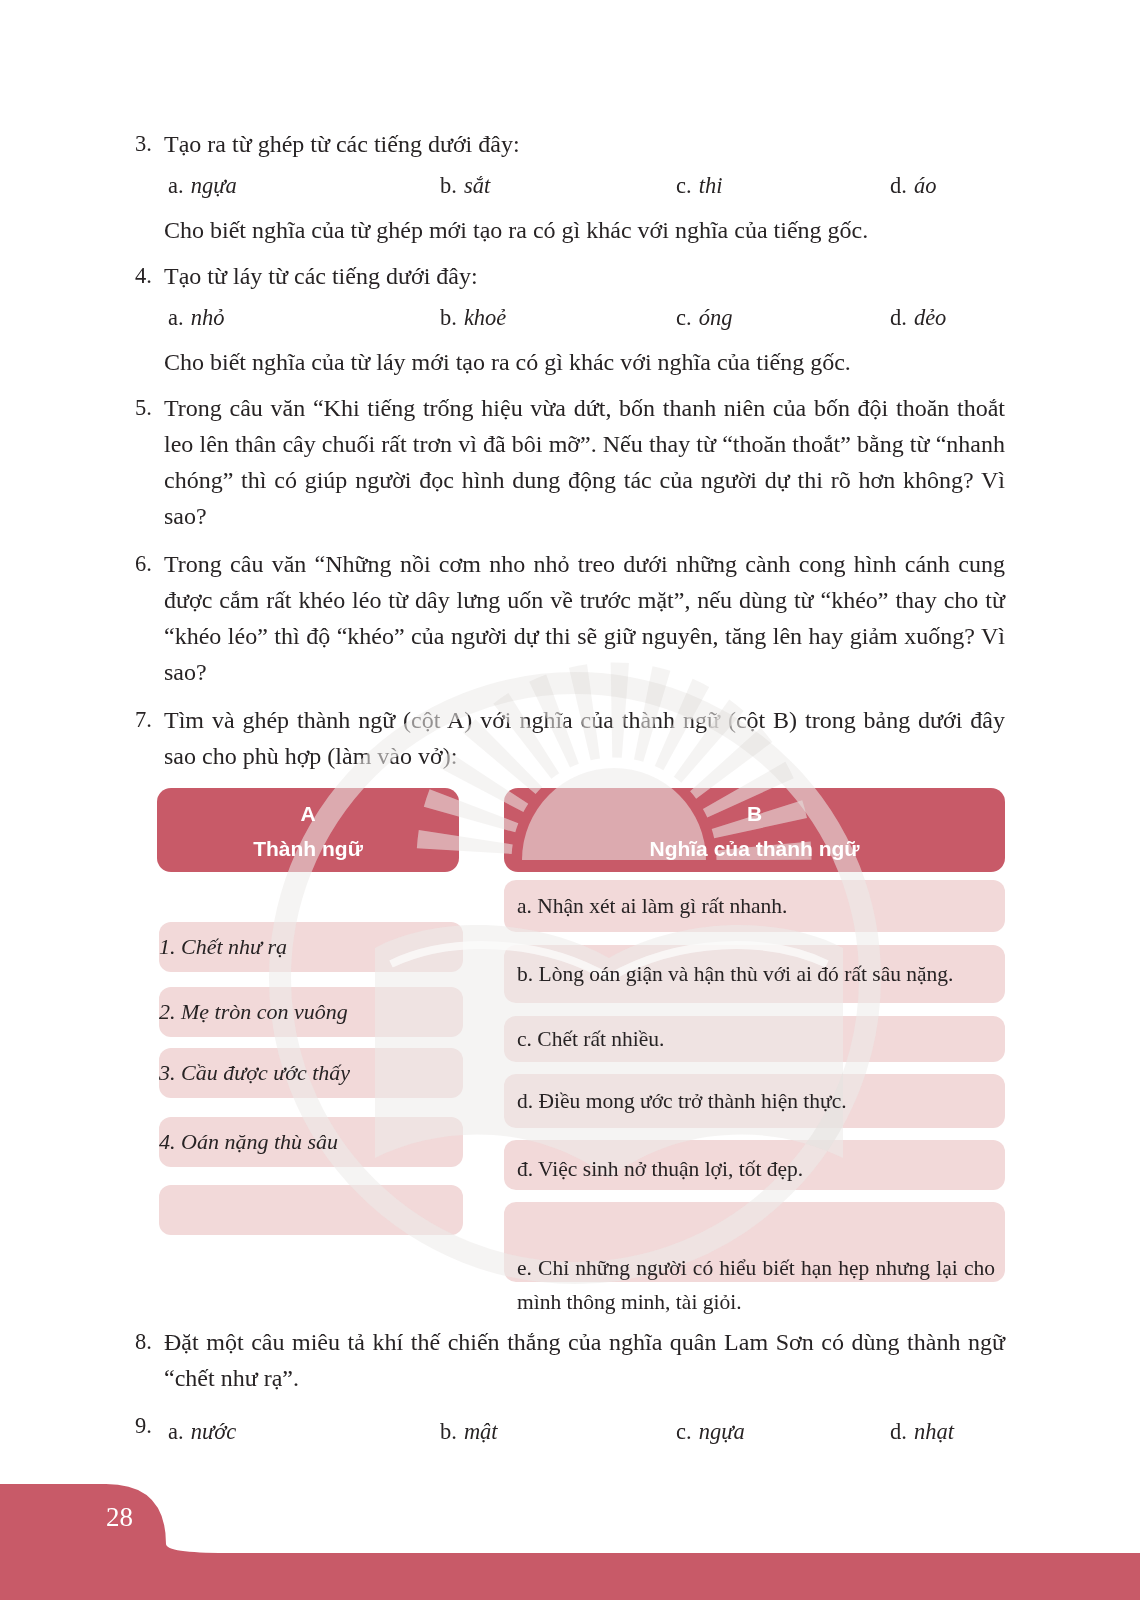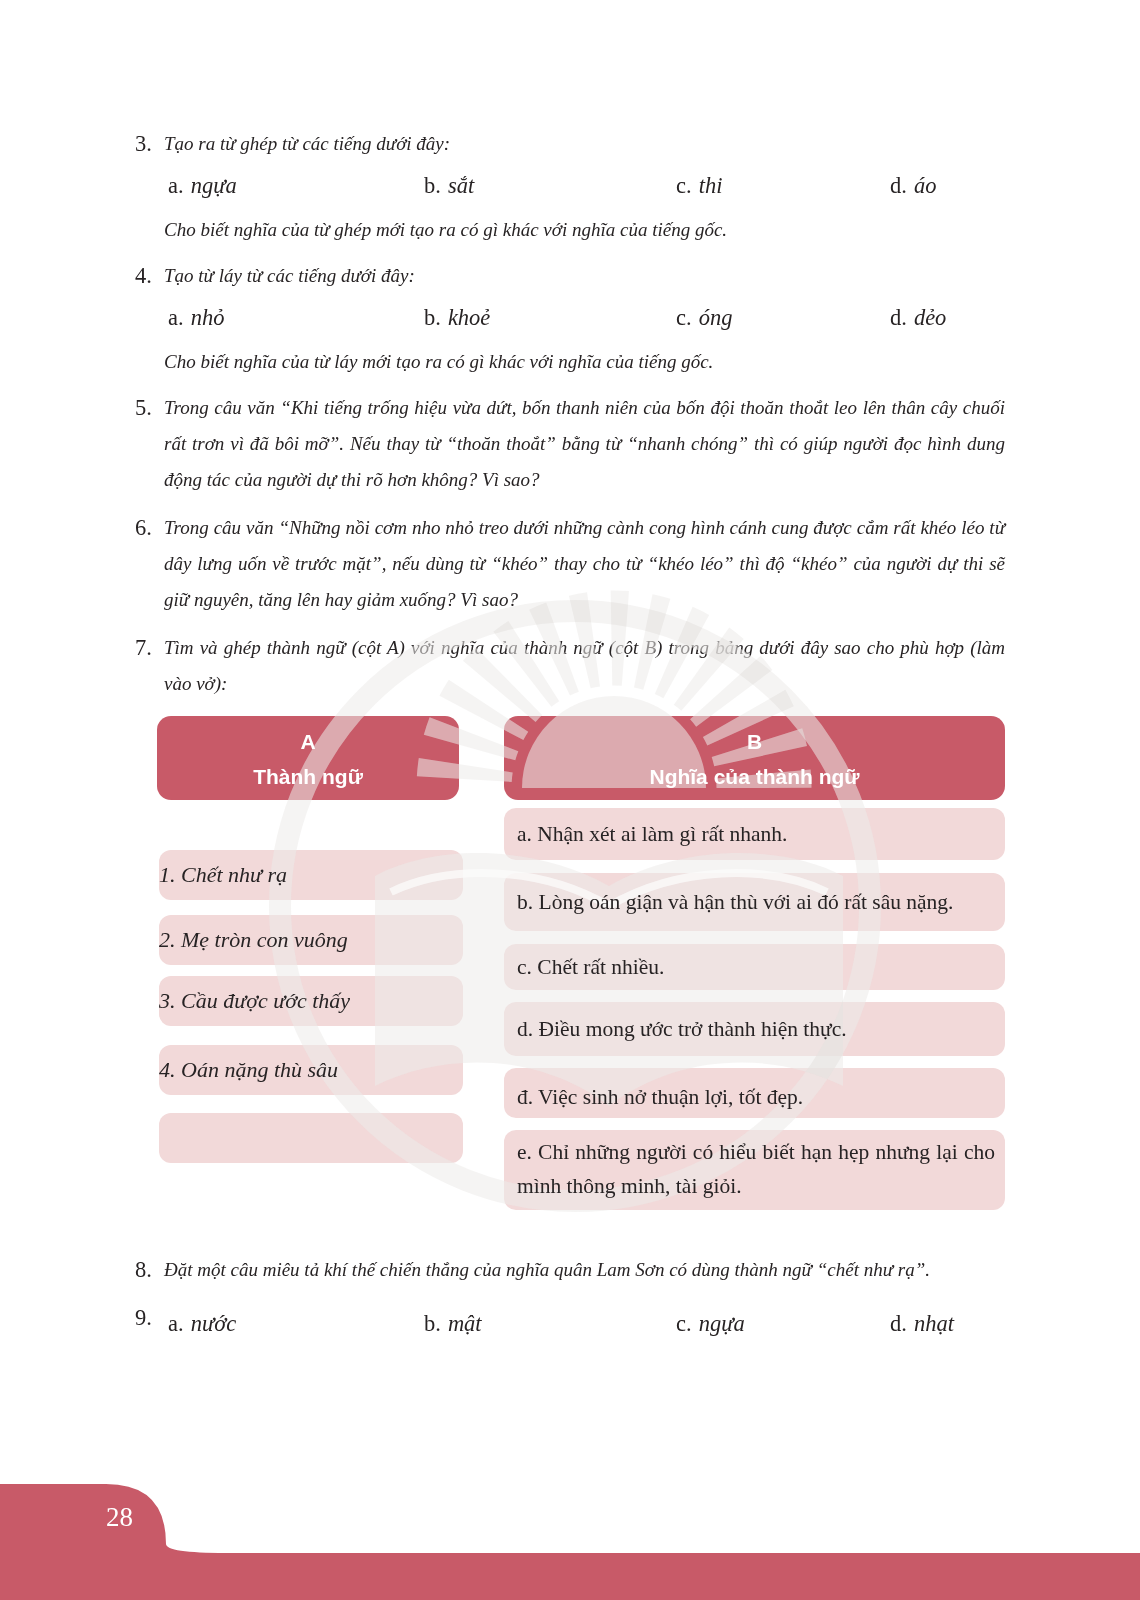--- a/index.html
+++ b/index.html
@@ -10,42 +10,42 @@
     background:#ffffff;
     overflow:hidden;
     font-family:"Liberation Serif","DejaVu Serif",serif;
     color:#272324;
   }
   .content{position:relative;padding:126px 135px 0 135px;}
   
   .ex{display:flex;margin-bottom:10px;}
   .enum{width:29px;flex:none;font-size:22.5px;line-height:36px;}
   .ebody{flex:1;min-width:0;}
-  .q{margin:0;font-size:19px;line-height:36px;text-align:justify;font-style:italic;}
+  .q{margin:0;font-size:24px;line-height:36px;text-align:justify;}
   .opts{position:relative;height:42px;margin:5px 0 3px 0;}
   .opt{position:absolute;top:0;font-size:22.5px;line-height:38px;white-space:nowrap;}
-  .opt.o1{left:4px;}.opt.o2{left:260px;}.opt.o3{left:512px;}.opt.o4{left:726px;}
+  .opt.o1{left:4px;}.opt.o2{left:276px;}.opt.o3{left:512px;}.opt.o4{left:726px;}
   .opt .w{font-style:italic;margin-left:7px;}
   .note{margin-top:2px;}
   
   .table-wrap{position:relative;height:500px;margin:14px 0 36px 0;}
   .bgbox{position:absolute;border-radius:14px;}
   .hd{background:#c85a68;}
   .cell{background:#f2d9d9;border-radius:12px;}
   .txt{position:absolute;background:transparent;}
   .hdtxt{
     color:#ffffff;text-align:center;
     font-family:"Liberation Sans","DejaVu Sans",sans-serif;
     font-weight:bold;font-size:21px;line-height:24px;padding-top:14px;
   }
   .hdtxt .hletter{display:block;margin-bottom:11px;}
   .atxt{font-style:italic;font-size:22px;text-align:left;line-height:50px;white-space:nowrap;}
   .btxt{font-size:21.5px;display:flex;align-items:center;padding-left:13px;box-sizing:border-box;}
   .btxt.one{white-space:nowrap;}
-  .btxt.multi{align-items:flex-start;line-height:34px;padding-top:5px;padding-right:10px;text-align:justify;display:block;}
+  .btxt.multi{align-items:flex-start;line-height:34px;padding-top:5px;padding-right:10px;text-align:justify;display:block;margin-top:44px;}
   
   .wm-svg{position:absolute;left:60px;top:-170px;pointer-events:none;}
   .wm-pass1{color:rgba(255,255,255,0.50);}
   .wm-pass2{color:rgba(158,143,137,0.10);}
   .wm-text{
     position:absolute;left:150px;top:152px;
     font-style:italic;font-size:62px;letter-spacing:1px;white-space:nowrap;
     color:rgba(247,220,224,0.88);
     text-shadow:0 0 1px rgba(209,150,160,0.55);
     pointer-events:none;

